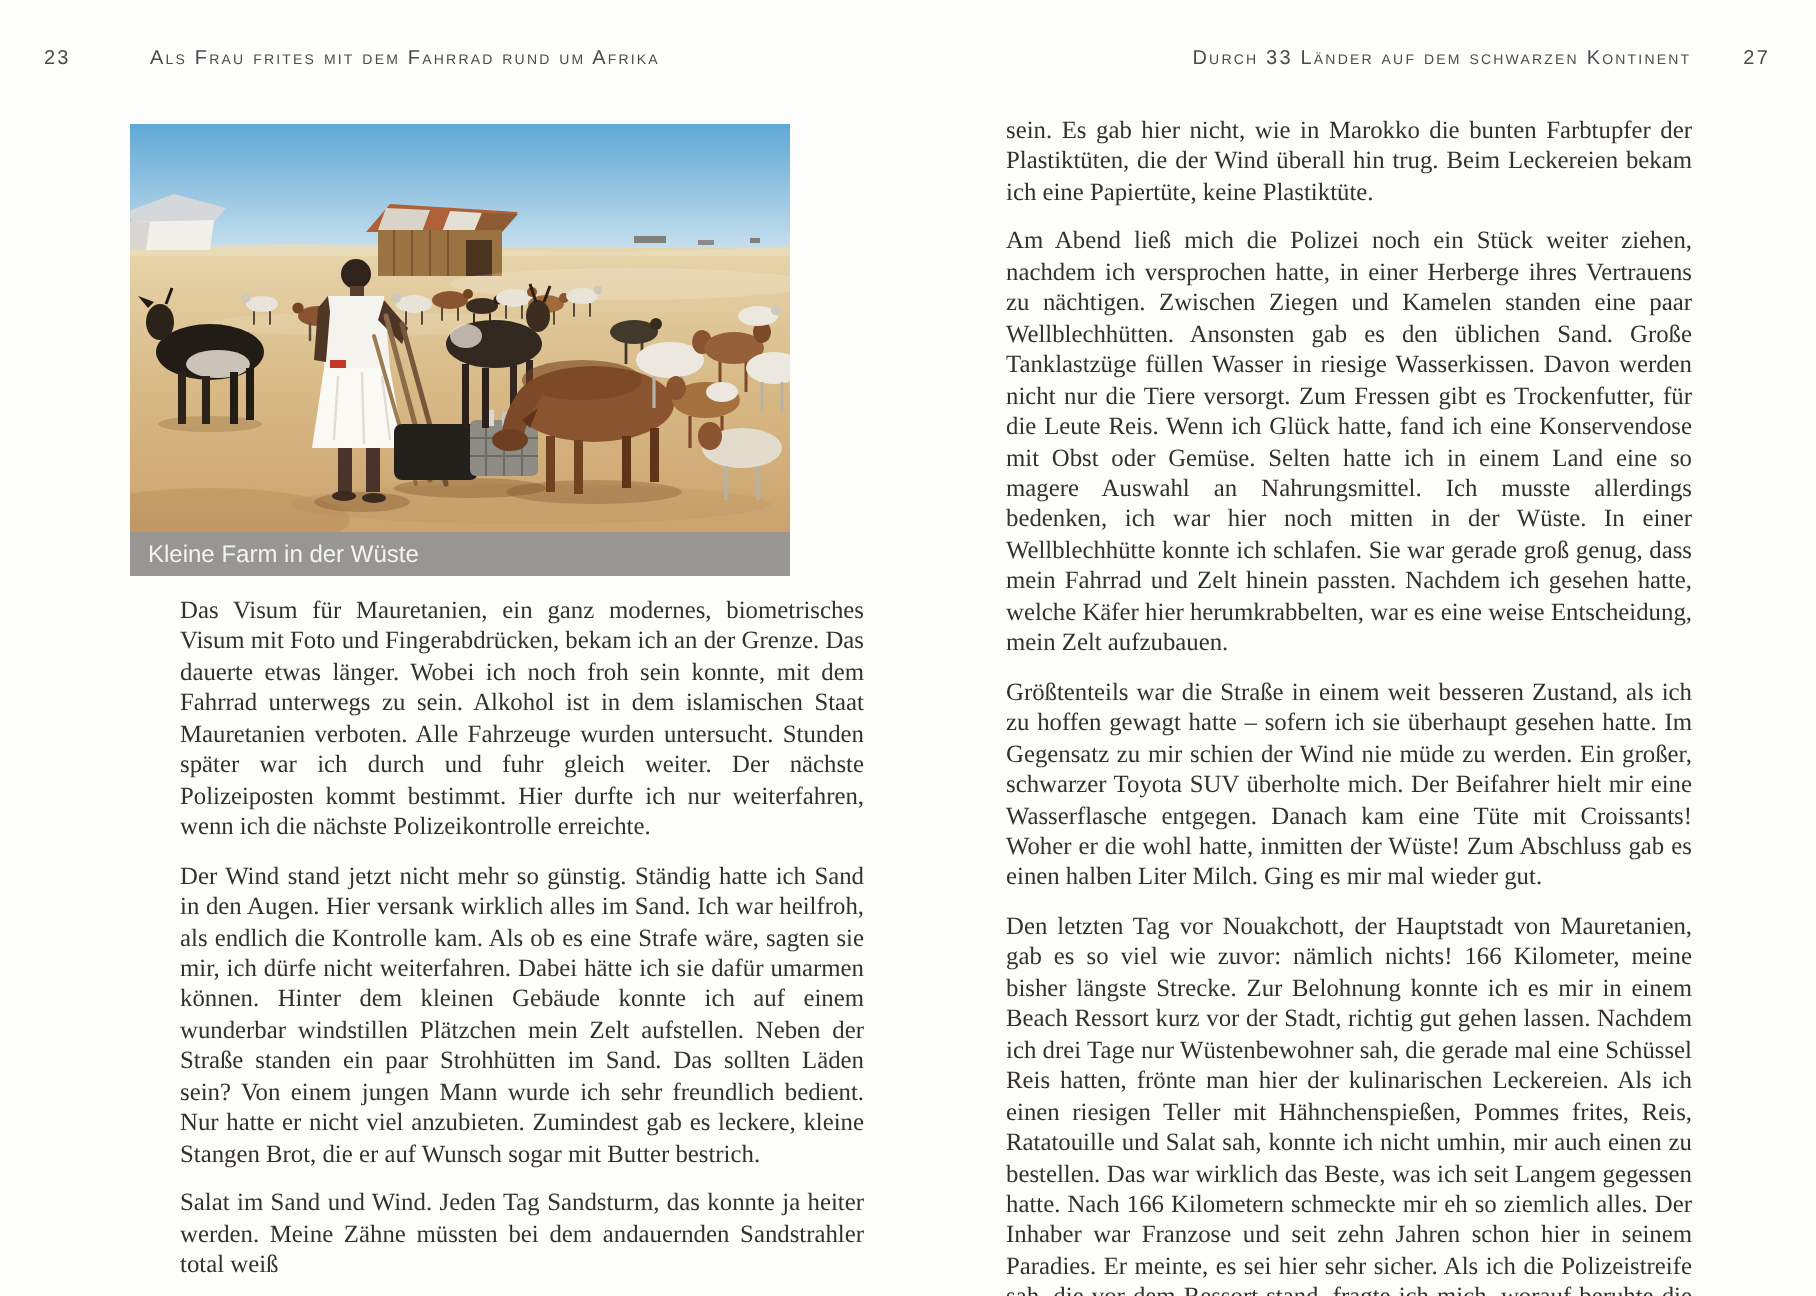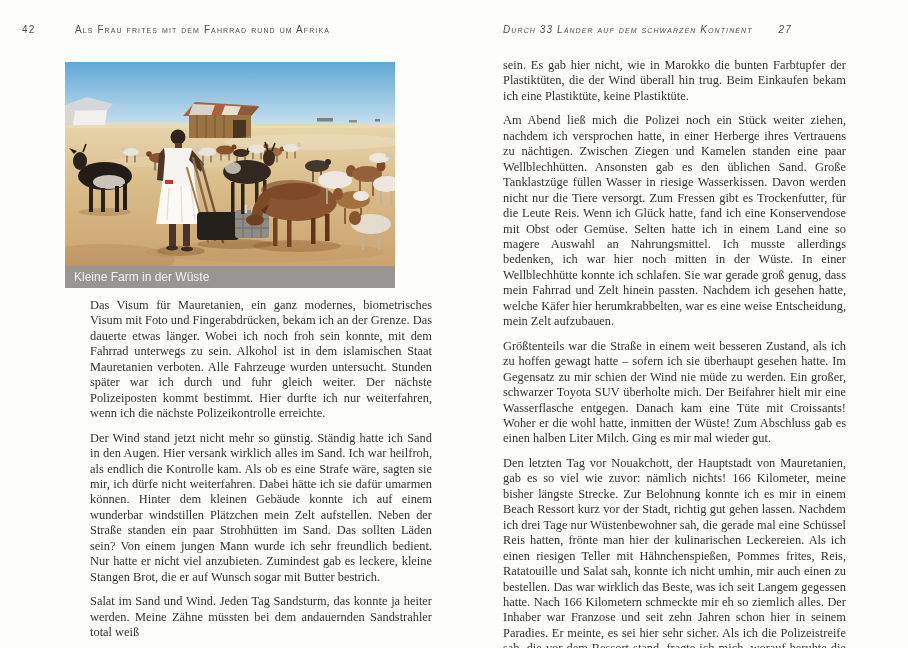--- a/index.html
+++ b/index.html
@@ -17,21 +17,21 @@
     position:absolute;top:24px;
     font-family:"Liberation Sans", sans-serif;
     font-variant:small-caps;
     font-size:10px;
     letter-spacing:1.1px;
     color:#4b4b4b;
     white-space:nowrap;
   }
   .rh-left{left:22px;width:382px;display:flex;gap:0;}
   .rh-left .pagenum{width:53px;}
-  .rh-right{left:503px;width:382px;display:flex;font-style:italic;}
+  .rh-right{left:503px;width:382px;display:flex;justify-content:flex-end;}
   .rh-right .pagenum{margin-left:26px;}
 
   
   figure.photo{
     position:absolute;left:65px;top:62px;width:378px;height:226px;
     margin:0;padding:0;
   }
   figure.photo svg{display:block;}
 
   
@@ -50,21 +50,21 @@
     font-size:12px;
     fill:#f3f3f1;
   }
 </style>
 </head>
 <body>
 
 <div class="spread">
 
   <div class="running-head-row rh-left">
-    <span class="pagenum">42</span>
+    <span class="pagenum">23</span>
     <span class="rh-title">Als Frau frites mit dem Fahrrad rund um Afrika</span>
   </div>
 
   <div class="running-head-row rh-right">
     <span class="rh-title">Durch 33 Länder auf dem schwarzen Kontinent</span>
     <span class="pagenum">27</span>
   </div>
 
   <figure class="photo">
     <svg width="330" height="226" viewBox="0 0 330 226">
@@ -295,19 +295,19 @@
     </svg>
   </figure>
 
   <div class="body-text bt-left">
     <p>Das Visum für Mauretanien, ein ganz modernes, biometrisches Visum mit Foto und Fingerabdrücken, bekam ich an der Grenze. Das dauerte etwas länger. Wobei ich noch froh sein konnte, mit dem Fahrrad unterwegs zu sein. Alkohol ist in dem islamischen Staat Mauretanien verboten. Alle Fahrzeuge wurden untersucht. Stunden später war ich durch und fuhr gleich weiter. Der nächste Polizeiposten kommt bestimmt. Hier durfte ich nur weiterfahren, wenn ich die nächste Polizeikontrolle erreichte.</p>
     <p>Der Wind stand jetzt nicht mehr so günstig. Ständig hatte ich Sand in den Augen. Hier versank wirklich alles im Sand. Ich war heilfroh, als endlich die Kontrolle kam. Als ob es eine Strafe wäre, sagten sie mir, ich dürfe nicht weiterfahren. Dabei hätte ich sie dafür umarmen können. Hinter dem kleinen Gebäude konnte ich auf einem wunderbar windstillen Plätzchen mein Zelt aufstellen. Neben der Straße standen ein paar Strohhütten im Sand. Das sollten Läden sein? Von einem jungen Mann wurde ich sehr freundlich bedient. Nur hatte er nicht viel anzubieten. Zumindest gab es leckere, kleine Stangen Brot, die er auf Wunsch sogar mit Butter bestrich.</p>
     <p>Salat im Sand und Wind. Jeden Tag Sandsturm, das konnte ja heiter werden. Meine Zähne müssten bei dem andauernden Sandstrahler total weiß</p>
   </div>
 
   <div class="body-text bt-right">
-    <p>sein. Es gab hier nicht, wie in Marokko die bunten Farbtupfer der Plastiktüten, die der Wind überall hin trug. Beim Einkaufen bekam ich eine Plastiktüte, keine Plastiktüte.</p>
+    <p>sein. Es gab hier nicht, wie in Marokko die bunten Farbtupfer der Plastiktüten, die der Wind überall hin trug. Beim Leckereien bekam ich eine Papiertüte, keine Plastiktüte.</p>
     <p>Am Abend ließ mich die Polizei noch ein Stück weiter ziehen, nachdem ich versprochen hatte, in einer Herberge ihres Vertrauens zu nächtigen. Zwischen Ziegen und Kamelen standen eine paar Wellblechhütten. Ansonsten gab es den üblichen Sand. Große Tanklastzüge füllen Wasser in riesige Wasserkissen. Davon werden nicht nur die Tiere versorgt. Zum Fressen gibt es Trockenfutter, für die Leute Reis. Wenn ich Glück hatte, fand ich eine Konservendose mit Obst oder Gemüse. Selten hatte ich in einem Land eine so magere Auswahl an Nahrungsmittel. Ich musste allerdings bedenken, ich war hier noch mitten in der Wüste. In einer Wellblechhütte konnte ich schlafen. Sie war gerade groß genug, dass mein Fahrrad und Zelt hinein passten. Nachdem ich gesehen hatte, welche Käfer hier herumkrabbelten, war es eine weise Entscheidung, mein Zelt aufzubauen.</p>
     <p>Größtenteils war die Straße in einem weit besseren Zustand, als ich zu hoffen gewagt hatte – sofern ich sie überhaupt gesehen hatte. Im Gegensatz zu mir schien der Wind nie müde zu werden. Ein großer, schwarzer Toyota SUV überholte mich. Der Beifahrer hielt mir eine Wasserflasche entgegen. Danach kam eine Tüte mit Croissants! Woher er die wohl hatte, inmitten der Wüste! Zum Abschluss gab es einen halben Liter Milch. Ging es mir mal wieder gut.</p>
     <p>Den letzten Tag vor Nouakchott, der Hauptstadt von Mauretanien, gab es so viel wie zuvor: nämlich nichts! 166 Kilometer, meine bisher längste Strecke. Zur Belohnung konnte ich es mir in einem Beach Ressort kurz vor der Stadt, richtig gut gehen lassen. Nachdem ich drei Tage nur Wüstenbewohner sah, die gerade mal eine Schüssel Reis hatten, frönte man hier der kulinarischen Leckereien. Als ich einen riesigen Teller mit Hähnchenspießen, Pommes frites, Reis, Ratatouille und Salat sah, konnte ich nicht umhin, mir auch einen zu bestellen. Das war wirklich das Beste, was ich seit Langem gegessen hatte. Nach 166 Kilometern schmeckte mir eh so ziemlich alles. Der Inhaber war Franzose und seit zehn Jahren schon hier in seinem Paradies. Er meinte, es sei hier sehr sicher. Als ich die Polizeistreife sah, die vor dem Ressort stand, fragte ich mich, worauf beruhte die Sicherheit und was kostete sie?</p>
   </div>
 
 </div>
 
 </body></html>

